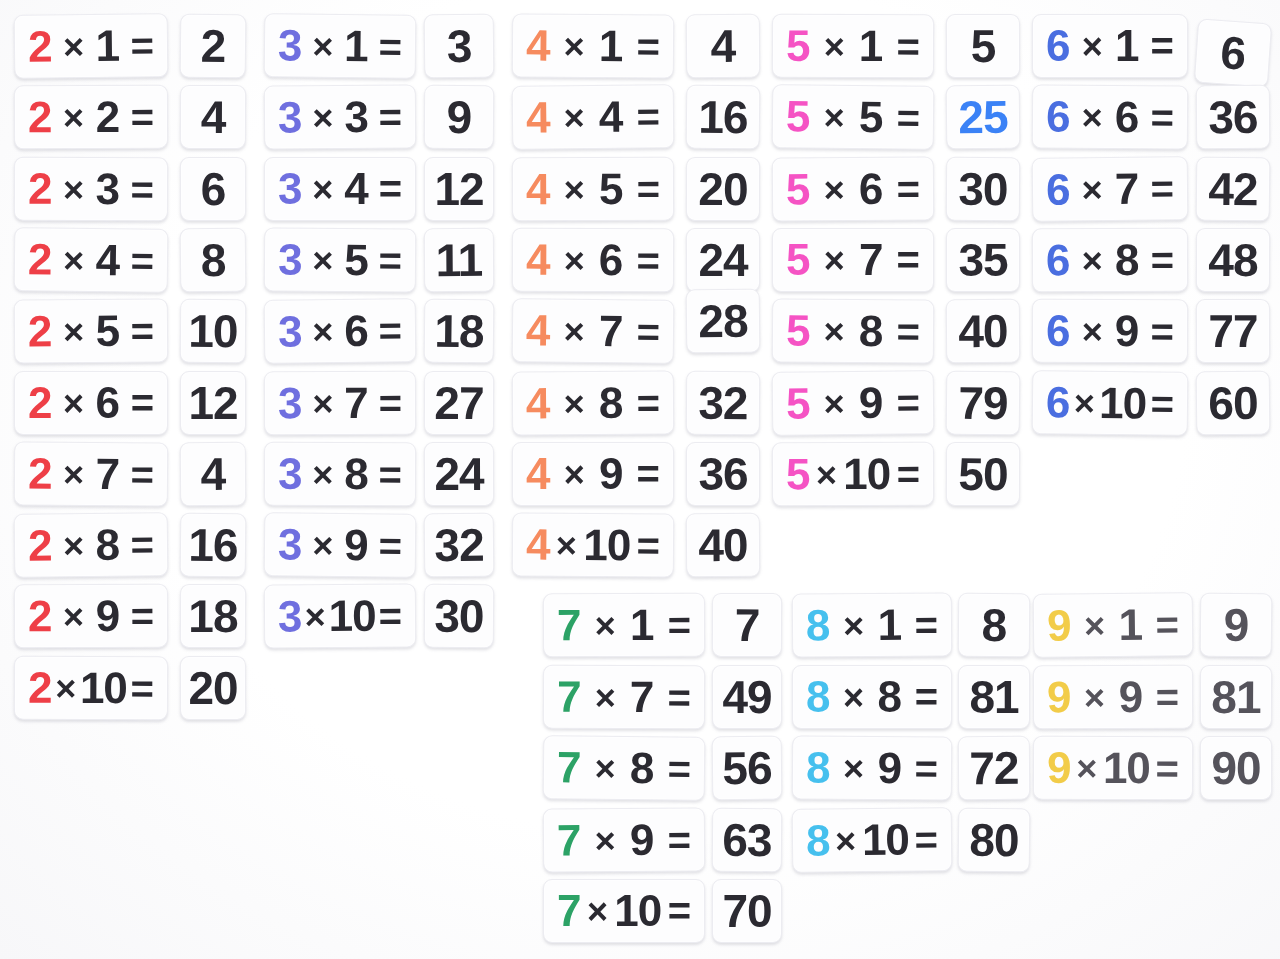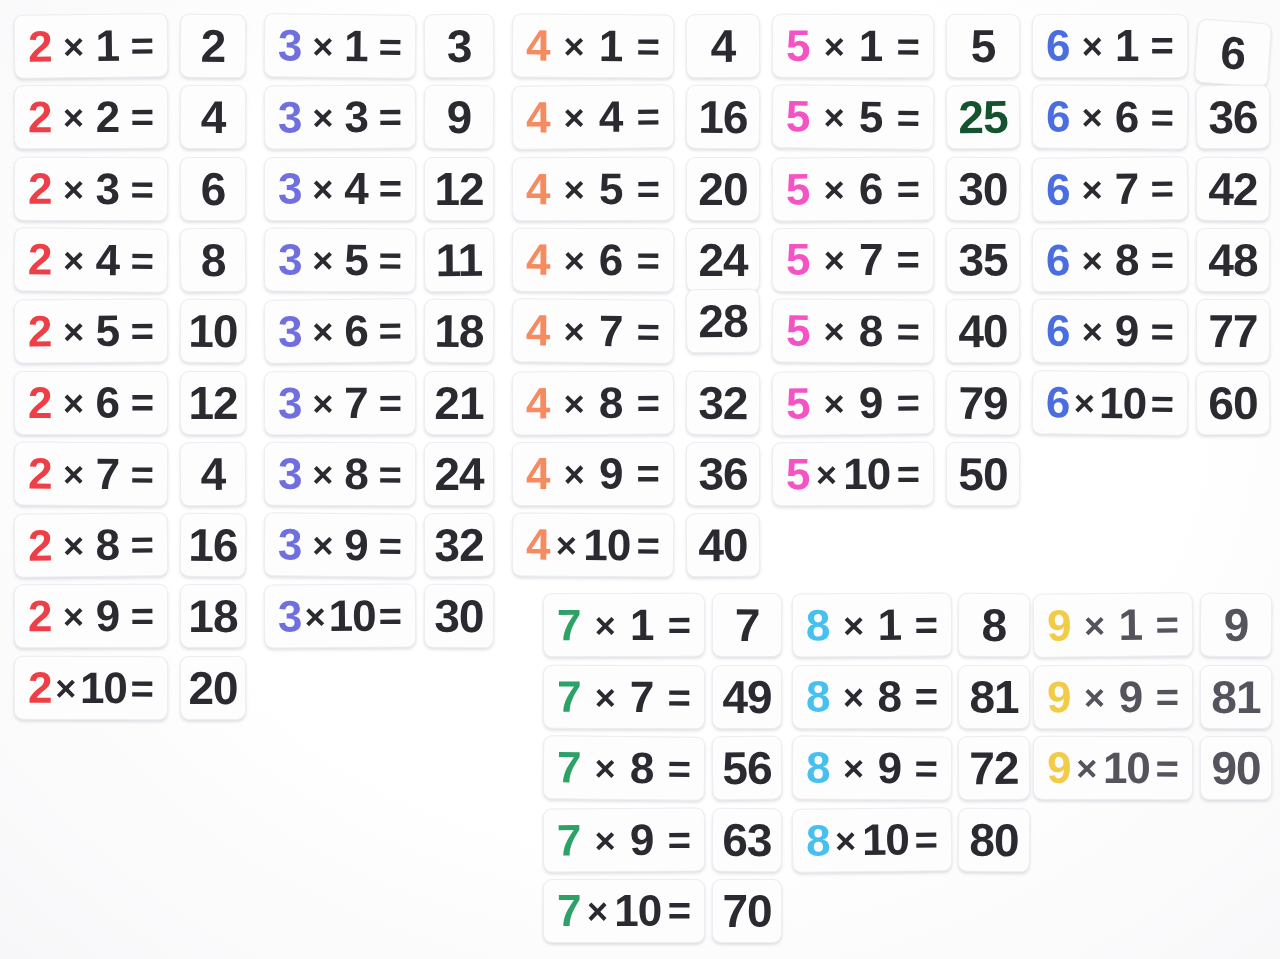--- a/index.html
+++ b/index.html
@@ -168,21 +168,21 @@
     <div class="card ans" style="left: 424px; top: 299px; width: 70px; transform: rotate(0.66deg);">
       <span class="prod" style="color: rgb(43, 42, 49);">18</span>
     </div>
     <div class="card exp" style="left: 264px; top: 371px; width: 152px; transform: rotate(-0.22deg);">
       <span class="dig" style="color: rgb(111, 111, 223);">3</span>
       <span class="times" style="color: rgb(43, 42, 49);">×</span>
       <span class="dig" style="color: rgb(43, 42, 49);">7</span>
       <span class="eq" style="color: rgb(43, 42, 49);">=</span>
     </div>
     <div class="card ans" style="left: 424px; top: 371px; width: 70px; transform: rotate(0.22deg);">
-      <span class="prod" style="color: rgb(43, 42, 49);">21</span>
+      <span class="prod" style="color: rgb(43, 42, 49);">27</span>
     </div>
     <div class="card exp" style="left: 264px; top: 442px; width: 152px; transform: rotate(0.22deg);">
       <span class="dig" style="color: rgb(111, 111, 223);">3</span>
       <span class="times" style="color: rgb(43, 42, 49);">×</span>
       <span class="dig" style="color: rgb(43, 42, 49);">8</span>
       <span class="eq" style="color: rgb(43, 42, 49);">=</span>
     </div>
     <div class="card ans" style="left: 424px; top: 442px; width: 70px; transform: rotate(-0.22deg);">
       <span class="prod" style="color: rgb(43, 42, 49);">24</span>
     </div>
@@ -285,21 +285,21 @@
     <div class="card ans" style="left: 946px; top: 14px; width: 74px; transform: rotate(-0.22deg);">
       <span class="prod" style="color: rgb(43, 42, 49);">5</span>
     </div>
     <div class="card exp" style="left: 772px; top: 85px; width: 162px; transform: rotate(0.66deg);">
       <span class="dig" style="color: rgb(245, 83, 196);">5</span>
       <span class="times" style="color: rgb(43, 42, 49);">×</span>
       <span class="dig" style="color: rgb(43, 42, 49);">5</span>
       <span class="eq" style="color: rgb(43, 42, 49);">=</span>
     </div>
     <div class="card ans" style="left: 946px; top: 85px; width: 74px; transform: rotate(-0.66deg);">
-      <span class="prod" style="color: #14532d;">25</span>
+      <span class="prod" style="color: #3b82f6;">25</span>
     </div>
     <div class="card exp" style="left: 772px; top: 157px; width: 162px; transform: rotate(-0.44deg);">
       <span class="dig" style="color: rgb(245, 83, 196);">5</span>
       <span class="times" style="color: rgb(43, 42, 49);">×</span>
       <span class="dig" style="color: rgb(43, 42, 49);">6</span>
       <span class="eq" style="color: rgb(43, 42, 49);">=</span>
     </div>
     <div class="card ans" style="left: 946px; top: 157px; width: 74px; transform: rotate(0.44deg);">
       <span class="prod" style="color: rgb(43, 42, 49);">30</span>
     </div>

